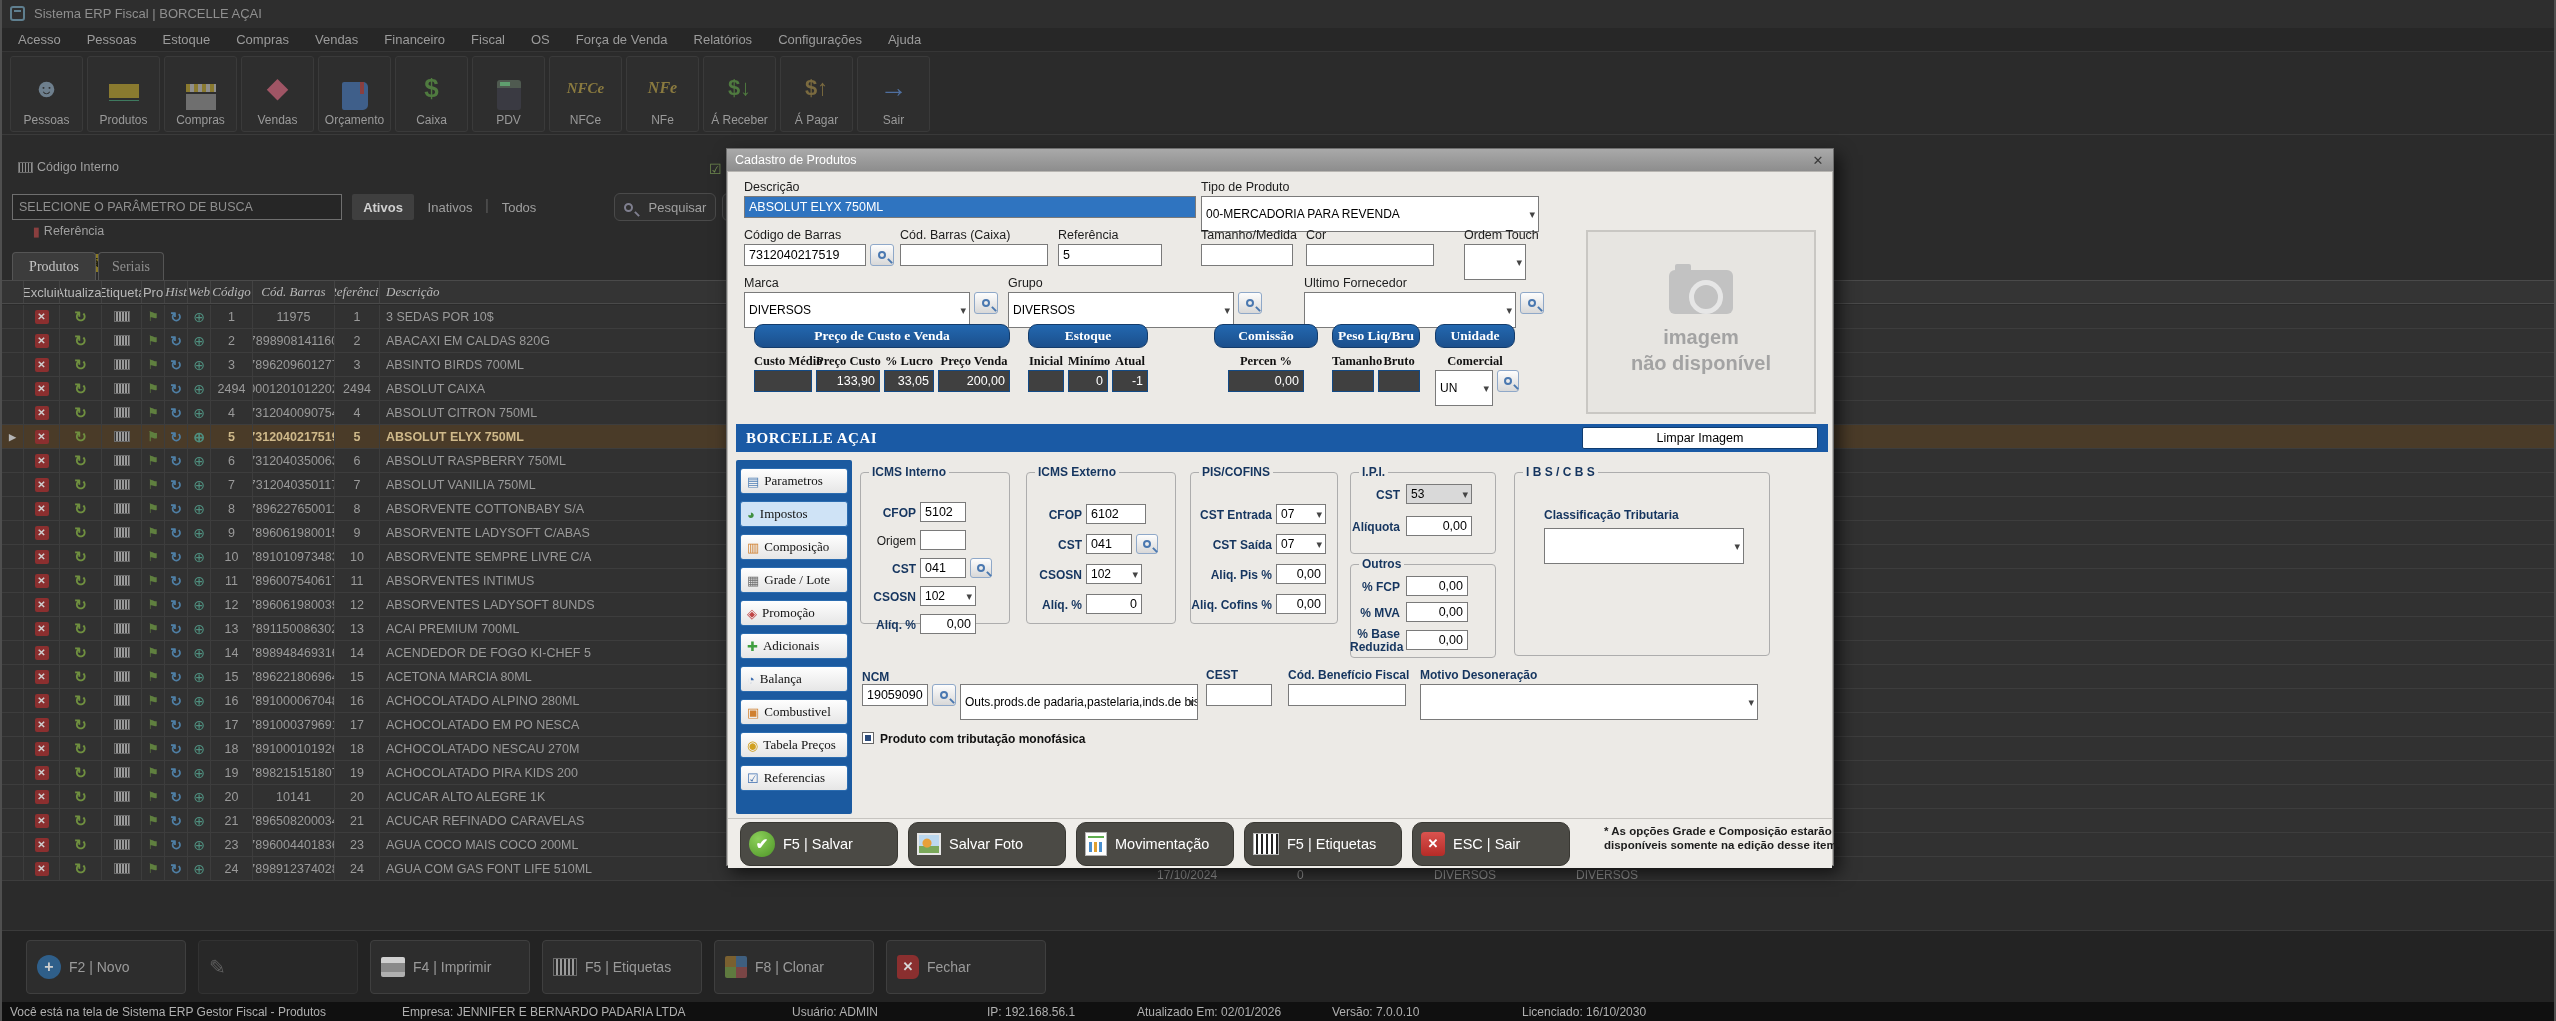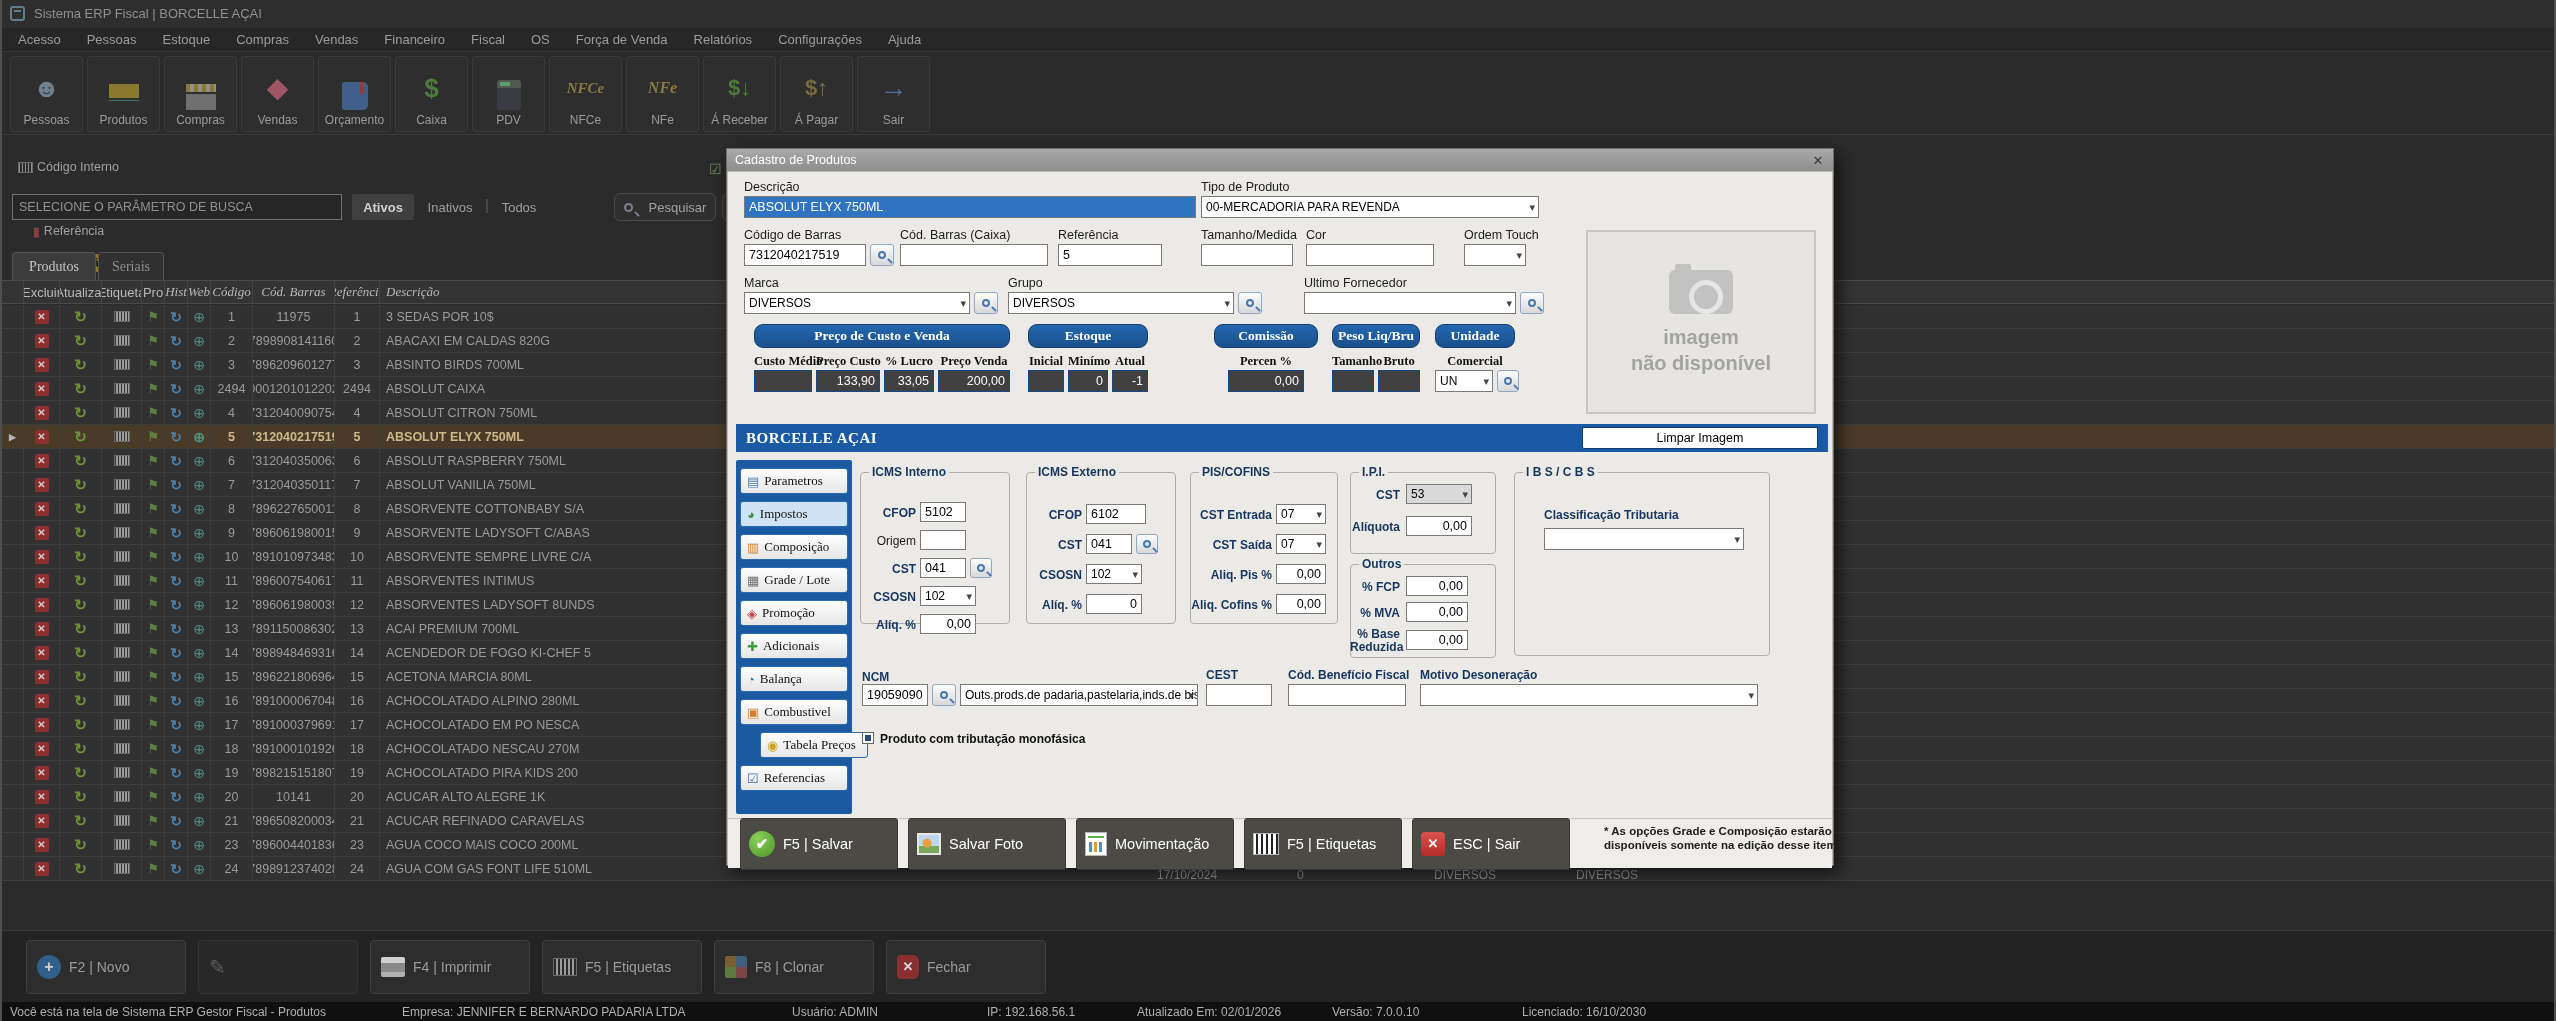--- a/index.html
+++ b/index.html
@@ -94,21 +94,21 @@
   .st{position:absolute;top:3px;font-size:12px;color:#b0b0b0;white-space:nowrap;}
   
   .dlg{position:absolute;left:724px;top:148px;width:1108px;height:718px;background:#ECEAE6;border:1px solid #6e6e6e;box-shadow:5px 7px 16px rgba(0,0,0,.65);z-index:10;}
   .dlg-title{position:absolute;left:0;top:0;width:100%;height:22px;background:linear-gradient(#a9a9a9,#8d8d8d);display:flex;align-items:center;padding-left:8px;color:#fff;font-size:12.5px;}
   .dlg-close{position:absolute;right:6px;top:2px;width:18px;height:18px;color:#3a3a3a;font-size:13px;display:flex;align-items:center;justify-content:center;}
   .dlg-body{position:absolute;left:0;top:22px;right:0;bottom:0;background:#ECEAE6;border:1px solid #b8b6b2;}
   .lab{position:absolute;font-size:12.5px;color:#1c1c1c;white-space:nowrap;}
   .inp{position:absolute;height:22px;background:#fff;border:1px solid #7a7a7a;font-size:12.5px;color:#000;display:flex;align-items:center;padding:0 4px;white-space:nowrap;overflow:hidden;}
   .inp.num{justify-content:flex-end;}
   .inp.seltext{background:#2F74C0;color:#fff;}
-  .dd{position:absolute;height:22px;background:#fff;border:1px solid #7a7a7a;font-size:12px;color:#000;display:flex;align-items:center;padding:0 14px 0 4px;white-space:nowrap;overflow:hidden;}
+  .dd{position:absolute;height:36px;background:#fff;border:1px solid #7a7a7a;font-size:12px;color:#000;display:flex;align-items:center;padding:0 14px 0 4px;white-space:nowrap;overflow:hidden;}
   .dd::after{content:"▾";position:absolute;right:3px;color:#444;font-size:11px;}
   .dd.gray{background:#d9d9d9;}
   .magbtn{position:absolute;width:24px;height:22px;background:linear-gradient(#fdfdfd,#d8d8d8);border:1px solid #8fa8c8;border-radius:3px;display:flex;align-items:center;justify-content:center;}
   .mg{width:8px;height:8px;border:2px solid #4a78b0;border-radius:50%;position:relative;}
   .mg::after{content:"";position:absolute;left:7px;top:7px;width:6px;height:2px;background:#4a78b0;transform:rotate(45deg);}
   .grp-btn{position:absolute;height:24px;background:linear-gradient(#2368B0,#1B4F8C);border:1px solid #143c6b;border-radius:9px;color:#fff;font-family:"Liberation Serif",serif;font-size:13.5px;font-weight:bold;display:flex;align-items:center;justify-content:center;}
   .col-lab{position:absolute;font-family:"Liberation Serif",serif;font-size:12.5px;font-weight:bold;color:#111;text-align:center;white-space:nowrap;}
   .vbox{position:absolute;height:22px;background:#404040;border:1px solid #134website;border:1px solid #134a85;color:#fff;font-size:12.5px;display:flex;align-items:center;justify-content:flex-end;padding-right:4px;}
   .banner{position:absolute;left:8px;top:252px;width:1092px;height:28px;background:#1A5AA5;display:flex;align-items:center;padding-left:10px;}
   .banner-text{color:#fff;font-family:"Liberation Serif",serif;font-weight:bold;font-size:15px;letter-spacing:.5px;}
@@ -127,21 +127,21 @@
   .i-balanca::before{content:"◔";color:#3f6fb0;}
   .i-combustivel::before{content:"▣";color:#d08030;}
   .i-tabela::before{content:"◉";color:#d0a020;}
   .i-referencias::before{content:"☑";color:#3f6fb0;}
   .gbox{position:absolute;border:1px solid #adadad;border-radius:4px;}
   .glabel{position:absolute;top:-8px;left:8px;background:#ECEAE6;padding:0 3px;font-size:12px;font-weight:bold;color:#15355f;white-space:nowrap;}
   .flab{position:absolute;font-size:12px;font-weight:bold;color:#15355f;text-align:right;white-space:nowrap;}
   .chk{position:absolute;width:12px;height:12px;border:1px solid #666;background:#fff;}
   .chk::before{content:"";position:absolute;left:2px;top:2px;width:6px;height:6px;background:#2a4a7a;}
   .actionbar{position:absolute;left:0;top:646px;width:100%;height:50px;background:#EFEDE9;border-top:1px solid #c6c4c0;display:flex;align-items:center;padding-left:12px;gap:10px;}
-  .act-btn{width:158px;height:52px;background:#4b4a45;border:1px solid #393833;border-radius:3px;color:#fff;font-size:14.5px;display:flex;align-items:center;justify-content:flex-start;padding-left:8px;gap:8px;}
+  .act-btn{width:158px;height:44px;background:#4b4a45;border:1px solid #393833;border-radius:10px;color:#fff;font-size:14.5px;display:flex;align-items:center;justify-content:flex-start;padding-left:8px;gap:8px;}
   .aic{flex:none;display:flex;align-items:center;justify-content:center;}
   .i-save{width:26px;height:26px;border-radius:50%;background:radial-gradient(circle at 35% 30%,#8cd05a,#4e9427);color:#fff;font-size:15px;font-weight:bold;}
   .i-save::before{content:"✔";}
   .i-photo{width:24px;height:22px;border:2px solid #e6e6e6;background:radial-gradient(circle at 40% 45%,#e8a03a 0 4px,transparent 5px),linear-gradient(#bcd8ee 0 60%,#7aa85a 60%);}
   .i-chart{width:22px;height:24px;background:#fff;border:1px solid #b5b5b5;position:relative;}
   .i-chart::before{content:"";position:absolute;left:2px;top:3px;width:16px;height:2px;background:#5fae4f;}
   .i-chart::after{content:"";position:absolute;left:3px;bottom:3px;width:14px;height:10px;background:repeating-linear-gradient(90deg,#4a90d0 0 3px,transparent 3px 5px,#e0a030 5px 8px,transparent 8px 10px);}
   .i-barcode-big{width:26px;height:22px;background:#fff repeating-linear-gradient(90deg,#222 2px 4px,transparent 4px 7px);border:1px solid #b5b5b5;}
   .i-exit{width:24px;height:24px;border-radius:4px;background:linear-gradient(#d9534f,#b52b27);color:#fff;font-size:13px;font-weight:bold;}
   .i-exit::before{content:"✕";}
@@ -1109,21 +1109,21 @@
           <div class="side-tab" style="position: absolute; left: 12px; top: 494px;">
             <span class="sic i-balanca"></span>
             <span class="side-lbl">Balança</span>
           </div>
 
           <div class="side-tab" style="position: absolute; left: 12px; top: 527px;">
             <span class="sic i-combustivel"></span>
             <span class="side-lbl">Combustivel</span>
           </div>
 
-          <div class="side-tab" style="position: absolute; left: 12px; top: 560px; margin-left: 20px;">
+          <div class="side-tab" style="position: absolute; left: 12px; top: 560px;">
             <span class="sic i-tabela"></span>
             <span class="side-lbl">Tabela Preços</span>
           </div>
 
           <div class="side-tab" style="position: absolute; left: 12px; top: 593px;">
             <span class="sic i-referencias"></span>
             <span class="side-lbl">Referencias</span>
           </div>
         </div>
 

